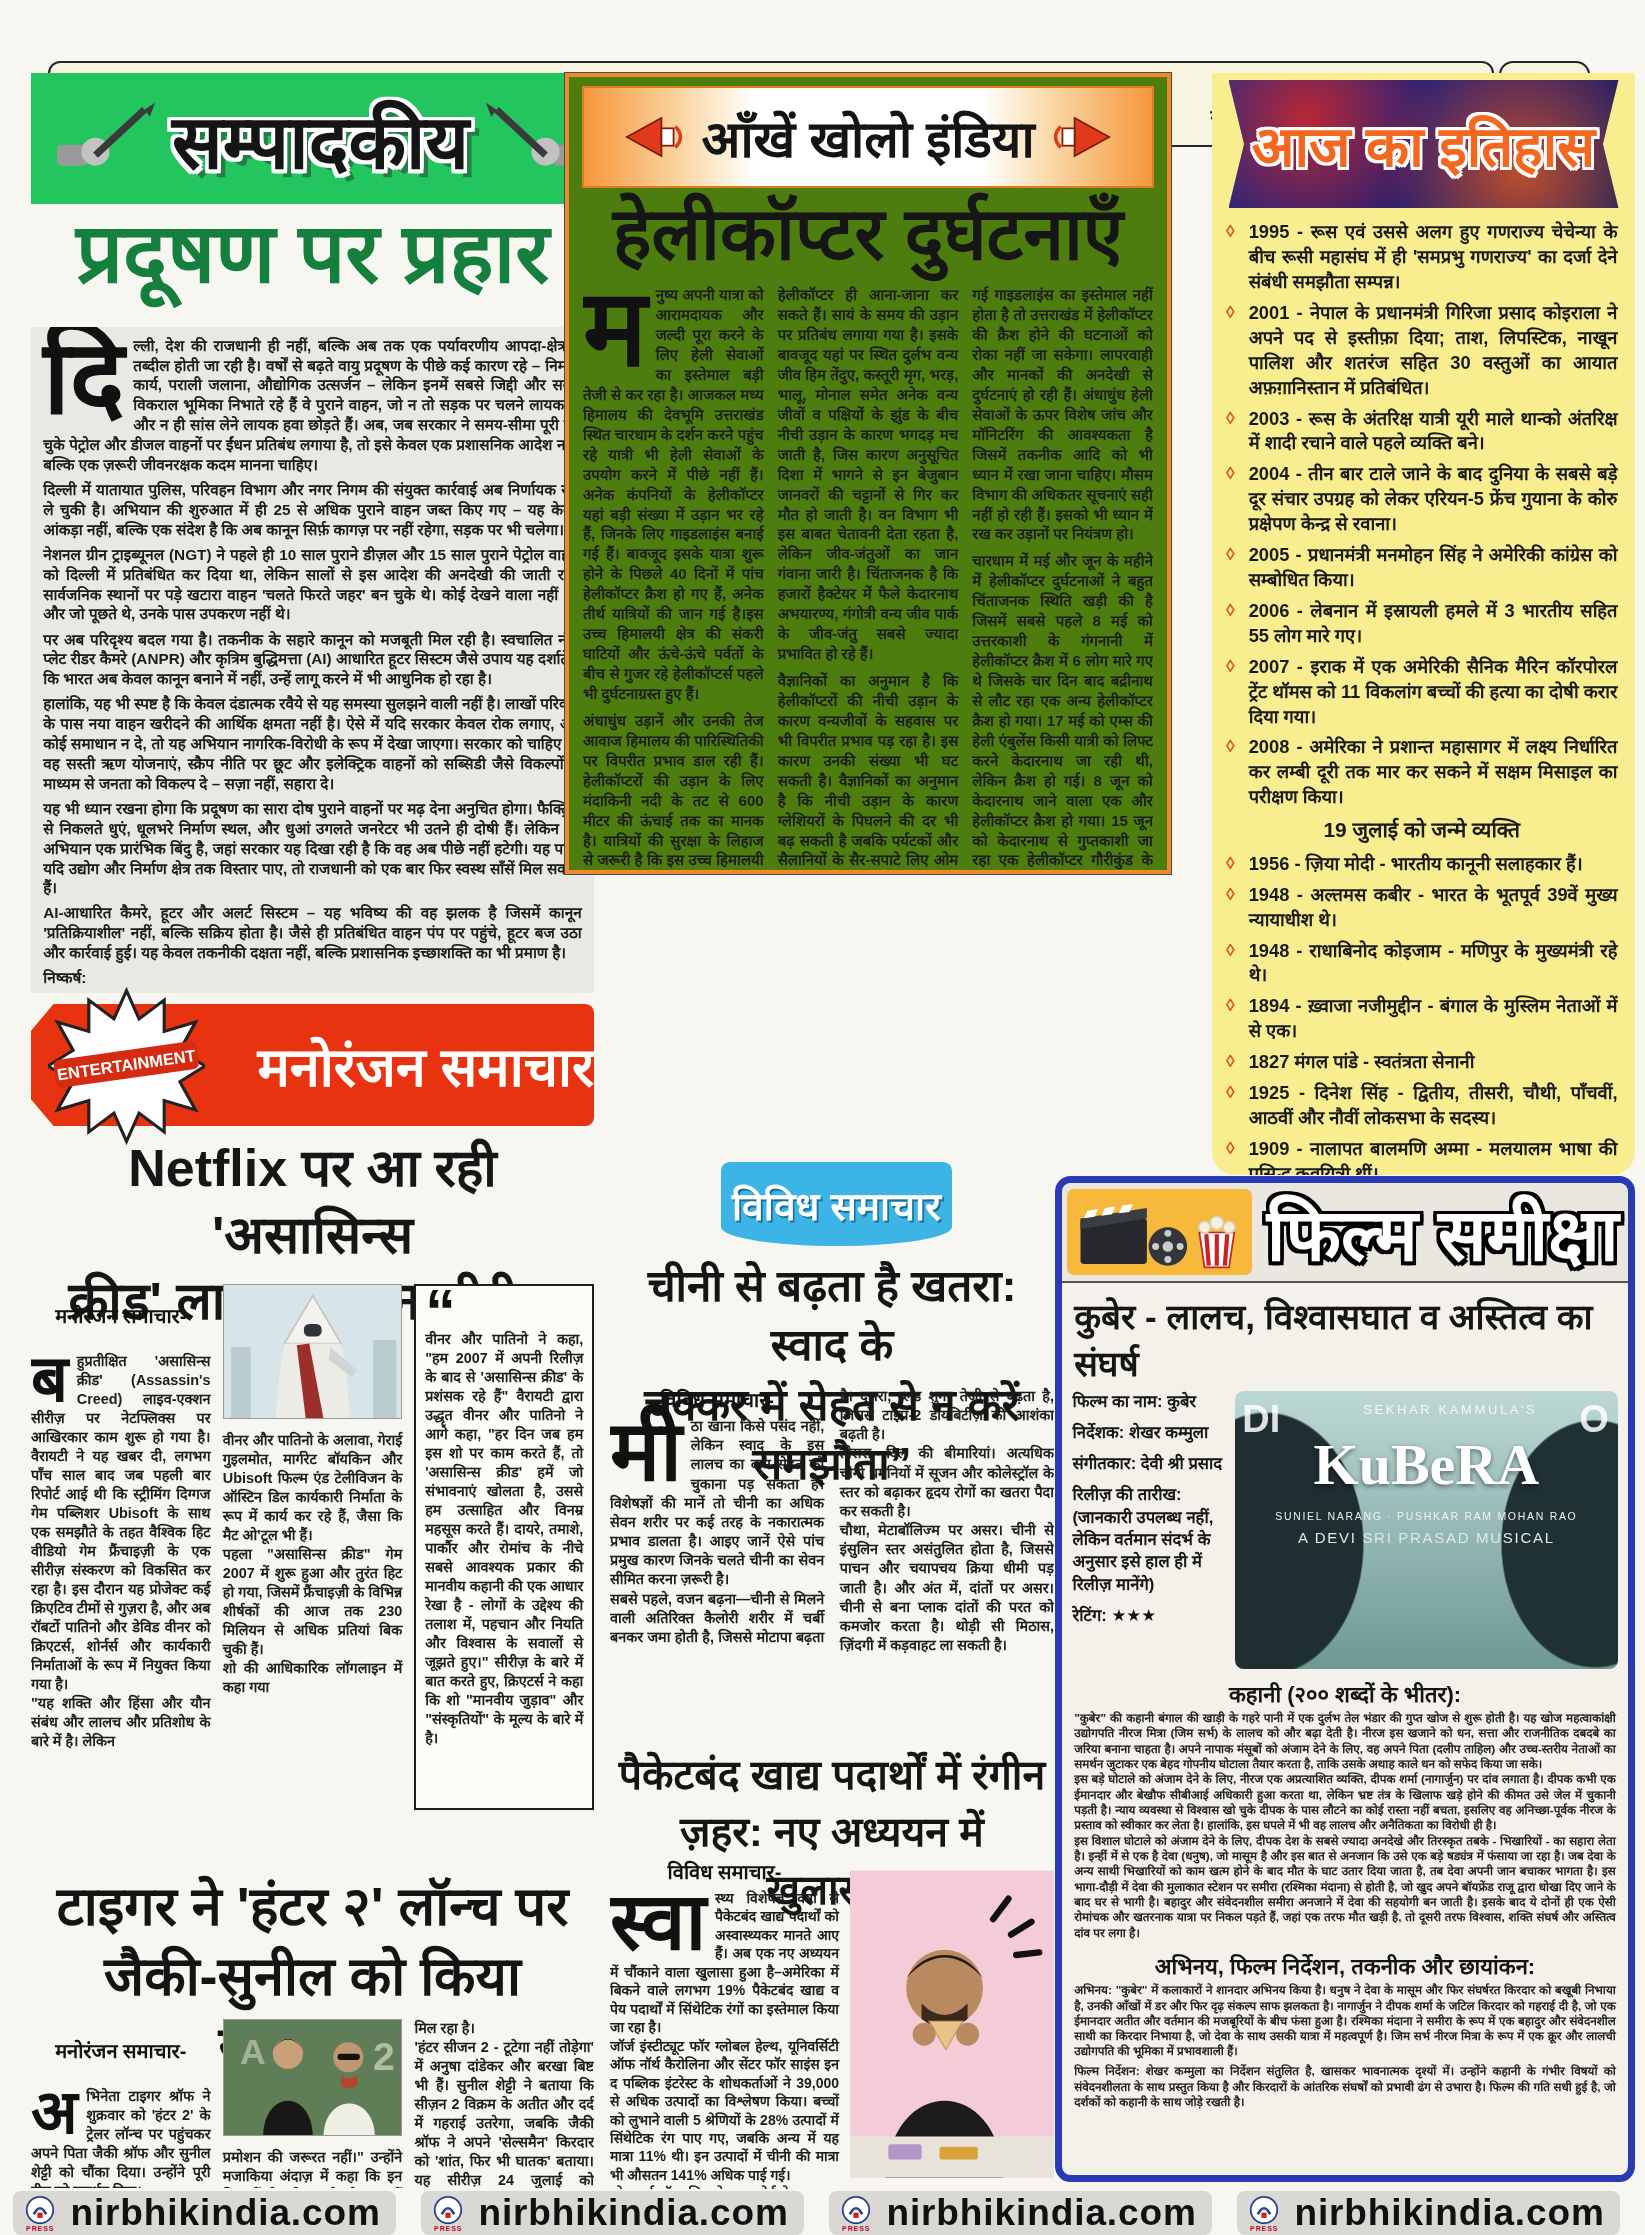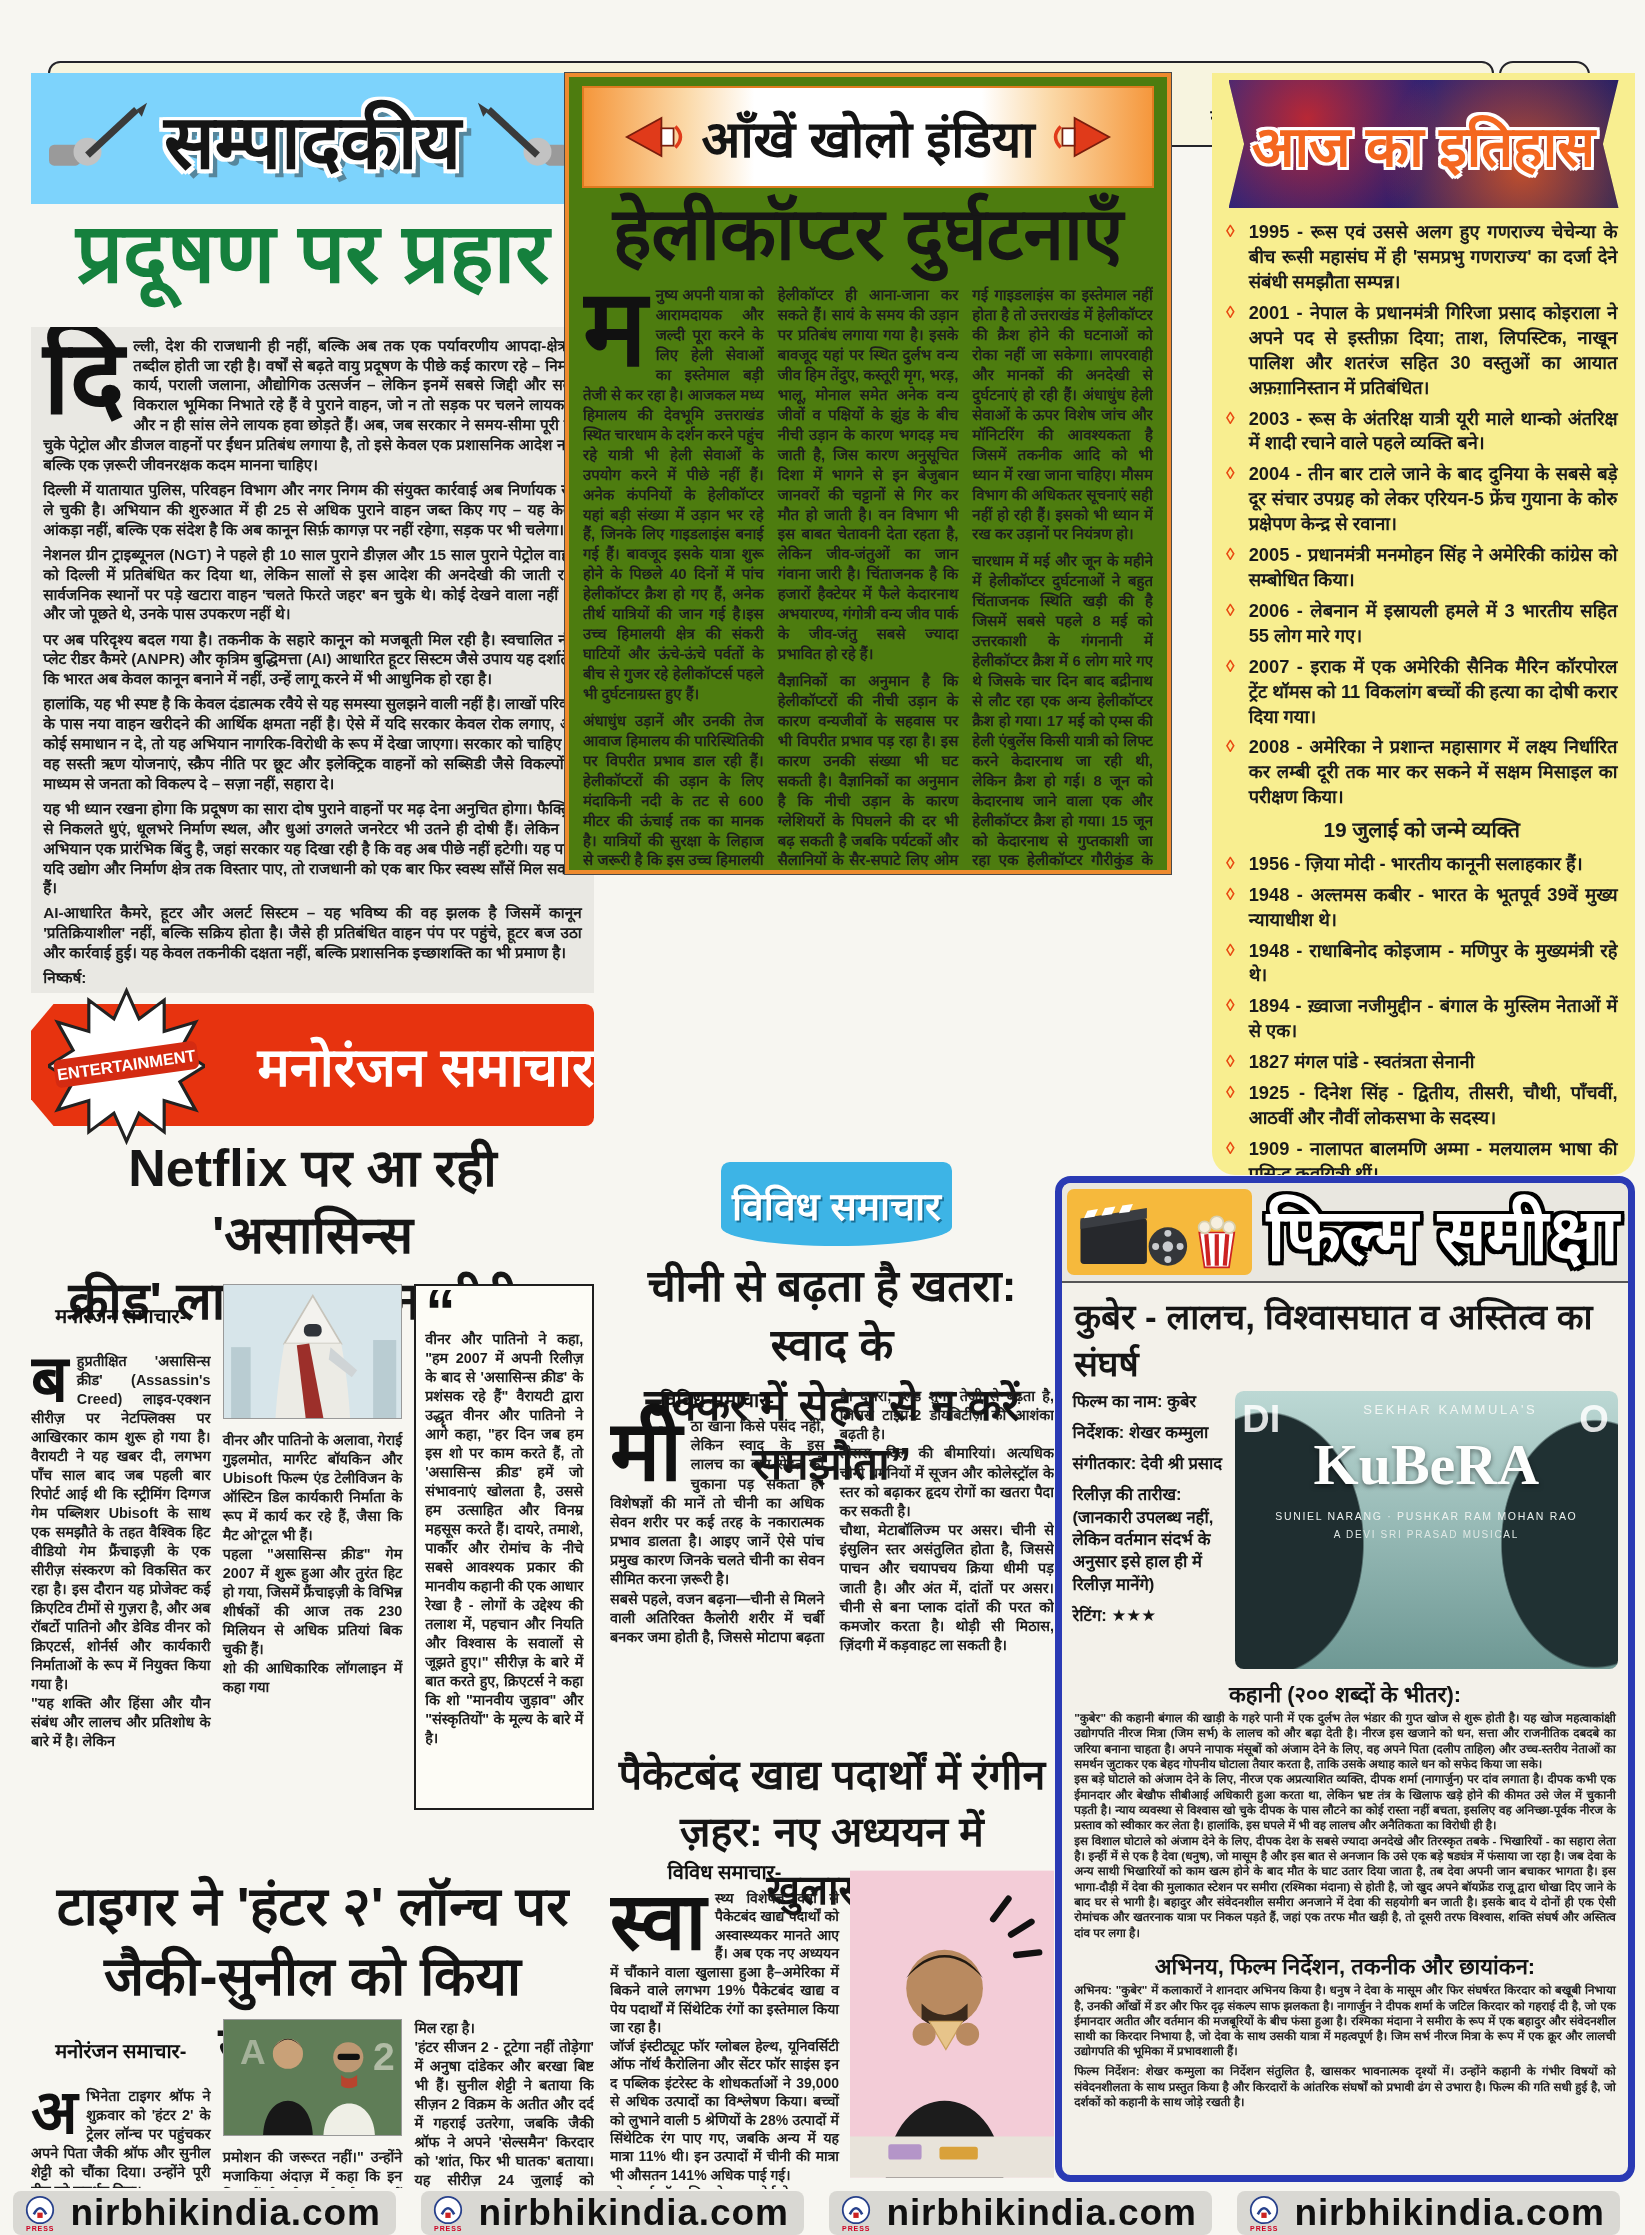--- a/index.html
+++ b/index.html
@@ -9,21 +9,21 @@
   .b{font-weight:700;}
   .jst{text-align:justify;}
   .pre{white-space:pre-line;}
   
   .masthead{left:48px;top:61px;width:1446px;height:86px;background:#f7f4df;border:2.6px solid #24242a;border-radius:12.2px;display:flex;align-items:center;padding:0 23px;box-sizing:border-box;gap:8.7px;}
   .mh-left{width:376px;font-size:35px;font-weight:900;color:#111;}
   .mh-center{flex:1;text-align:center;font-size:47px;font-weight:900;color:#111;}
   .mh-right{width:271px;text-align:center;font-size:20px;font-weight:800;color:#111;line-height:1.35;}
   .page-num{left:1499px;top:61px;width:87px;height:86px;background:#f7f4df;border:2.6px solid #24242a;border-radius:14px;display:flex;align-items:center;justify-content:center;font-size:56px;font-weight:700;color:#222;}
   
-  .edit-banner{left:31px;top:73px;width:563px;height:131px;background:#7dd3fc;display:flex;align-items:center;justify-content:center;gap:10px;}
+  .edit-banner{left:31px;top:73px;width:563px;height:131px;background:#22c55e;display:flex;align-items:center;justify-content:center;gap:10px;padding-left:8px;}
   .edit-banner .ttl{font-size:75px;font-weight:900;color:#151515;
     text-shadow:-3.5px -3.5px 0 #fff,3.5px -3.5px 0 #fff,-3.5px 3.5px 0 #fff,3.5px 3.5px 0 #fff,-3.5px 0 0 #fff,3.5px 0 0 #fff,0 -3.5px 0 #fff,0 3.5px 0 #fff,7.9px 7.9px 0 rgba(40,40,40,.45);}
   .edit-headline{left:31px;top:210px;width:563px;font-size:83px;font-weight:900;color:#15803d;text-align:center;line-height:1.05;}
   .edit-body{left:31px;top:327px;width:563px;height:666px;background:#e9e8e3;padding:8.7px 12.2px;box-sizing:border-box;font-size:15.3px;line-height:1.3;font-weight:600;color:#1c1c1c;overflow:hidden;}
   .edit-body p{margin:0 0 5.2px 0;}
   .dc{float:left;font-weight:900;color:#111;line-height:.82;padding-right:8.7px;}
   .dc-edit{font-size:103px;}
   .dc-heli{font-size:107px;}
   .dc-nf{font-size:65px;}
   .dc-tg{font-size:61px;}
@@ -86,21 +86,21 @@
   .film-info p{margin:0 0 8.7px 0;}
   .film-poster{flex:1;height:278px;border-radius:8.7px;position:relative;overflow:hidden;
     background:radial-gradient(ellipse 46% 85% at 8% 55%,#1f2e30 0%,#1f2e30 55%,transparent 56%),
                radial-gradient(ellipse 44% 80% at 94% 55%,#203133 0%,#203133 55%,transparent 56%),
                linear-gradient(180deg,#bcd8d4,#86aca8 70%,#6e9894);}
   .film-poster .ltr{position:absolute;top:7px;font-size:38px;font-weight:900;color:rgba(255,255,255,.85);}
   .film-poster .l1{left:7px;} .film-poster .l2{right:8.7px;}
   .film-poster .ptop{position:absolute;top:11px;width:100%;text-align:center;font-size:13px;letter-spacing:2.6px;color:#f3f6f4;margin-left:24px;}
   .film-poster .ptitle{position:absolute;top:40px;width:100%;text-align:center;font-family:"Liberation Serif","DejaVu Serif",serif;font-size:58px;font-weight:700;color:#fdfefd;text-shadow:0 1.7px 5.2px rgba(0,0,0,.5);}
   .film-poster .pcred{position:absolute;top:119px;width:100%;text-align:center;font-size:10.5px;letter-spacing:1.7px;color:#eef2f0;}
-  .film-poster .pmus{position:absolute;top:138px;width:100%;text-align:center;font-size:10px;letter-spacing:1.7px;color:#dfe8e5;}
+  .film-poster .pmus{position:absolute;top:138px;width:100%;text-align:center;font-size:15px;letter-spacing:1.7px;color:#dfe8e5;}
   .film-secH{text-align:center;font-size:22px;font-weight:900;color:#141414;margin:8.7px 0 3.5px;}
   .film-story,.film-act{padding:0 12.2px;font-size:11.8px;line-height:1.3;font-weight:600;color:#222;text-align:justify;}
   .film-act p{margin:0 0 4.4px;}
   
   .foot{top:2191px;width:383px;height:44px;background:#d9d8d3;border-radius:8px;display:flex;align-items:center;gap:12.2px;padding:0 12.2px;box-sizing:border-box;}
   .foot .logo{display:flex;flex-direction:column;align-items:center;line-height:1;}
   .foot .press{font-size:7px;font-weight:900;color:#c02;letter-spacing:0.9px;}
   .foot .url{flex:1;text-align:center;font-size:37px;font-weight:900;color:#101010;letter-spacing:0.9px;}
 </style>
 </head>

